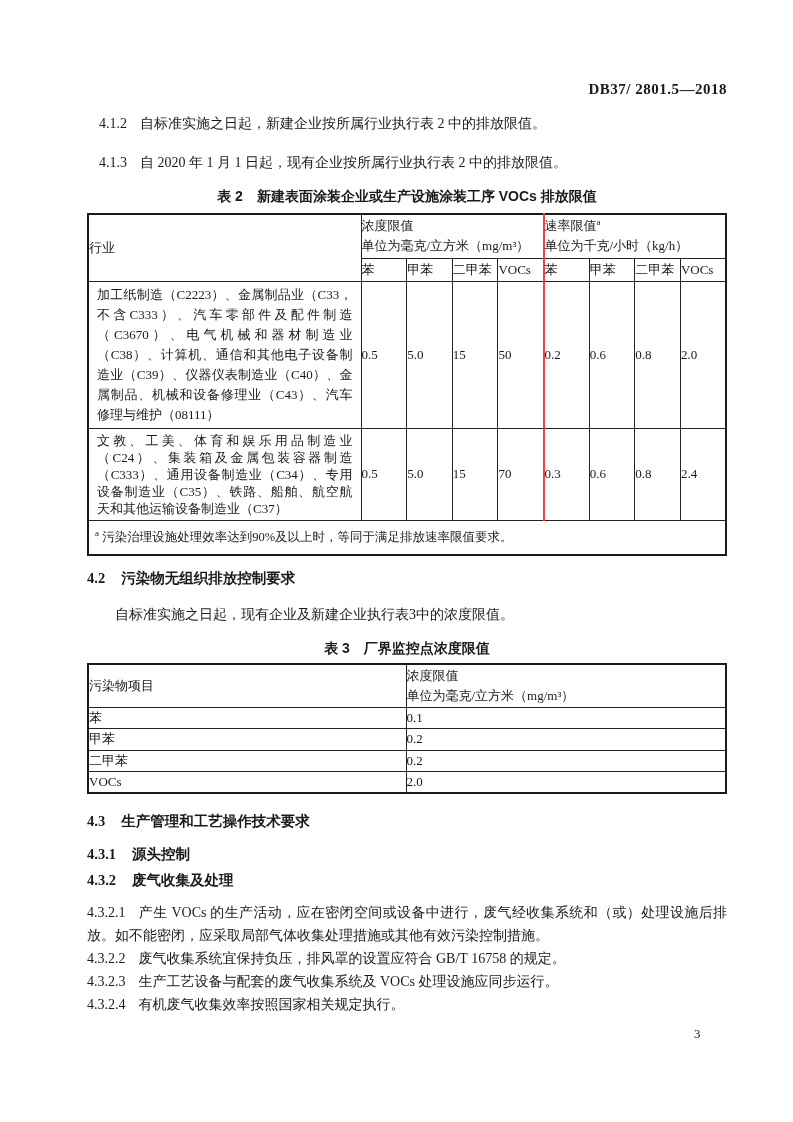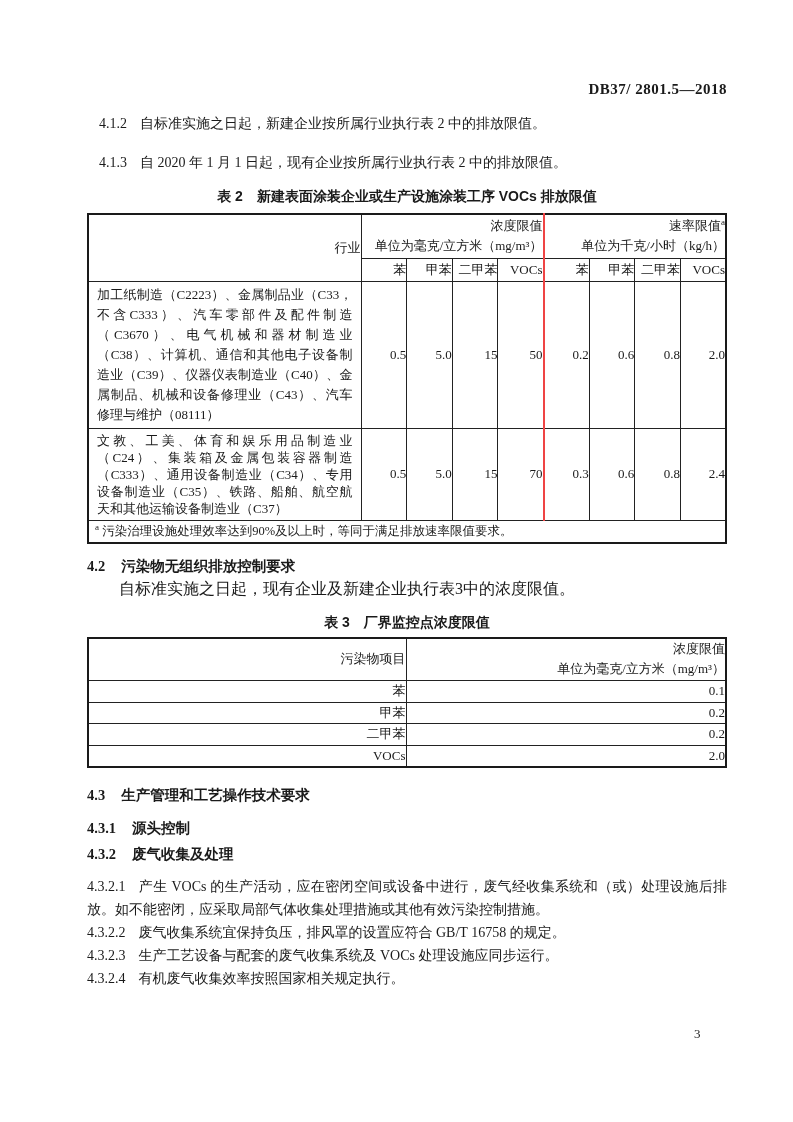--- a/index.html
+++ b/index.html
@@ -16,40 +16,40 @@
 
   .clauses-top { margin-top:12px; }
   .clauses-top p { margin:12px; font-size:14px; line-height:27px; }
   .cnum { margin-right:13px; }
 
   .tbl-title { margin-top:5px; text-align:center; font-size:14px; font-weight:bold;
     font-family:"Liberation Sans", sans-serif; }
   .tbl-title .tlabel { margin-right:14px; }
 
   table { border-collapse:collapse; table-layout:fixed; width:640px; }
-  td { border:1px solid #222; font-size:13px; text-align:right; vertical-align:middle; padding:0; }
+  td { border:1px solid #222; font-size:13px; text-align:left; vertical-align:middle; padding:0; }
 
   .t2 { margin-top:7px; border:2px solid #1a1a1a; }
   .t2 col.c-ind { width:273px; }
   .t2 tr.hdr1 { height:44px; }
   .t2 tr.hdr2 { height:23px; }
   .t2 tr.r1 { height:124px; }
   .t2 tr.r2 { height:86px; }
-  .t2 tr.fnr { height:22px; }
+  .t2 tr.fnr { height:35px; }
   .t2 .group div { line-height:20px; }
   .t2 .thickL { border-left:2px solid #ef4444;margin-left:12px; }
   .t2 td.ind { text-align:justify; padding:3px 8px; line-height:20px; }
   .t2 tr.r2 td.ind { line-height:17px; }
   .t2 tr.fnr td { text-align:left; padding:2px 6px; font-size:12.5px; }
   sup { font-size:9px; vertical-align:super; line-height:0; }
 
   .sec-heading { margin-top:13px; font-size:14.5px; font-weight:bold;
     font-family:"Liberation Sans", sans-serif; }
   .sec-heading .snum { margin-right:16px; font-family:"Liberation Serif", serif; }
-  .para-indent { margin:4px 0 0 0; font-size:16px; line-height:18px; text-indent:2em; }
+  .para-indent { margin:18px 0 0 0; font-size:14px; line-height:18px; text-indent:2em; }
 
   .t3 { margin-top:5px; border:2px solid #1a1a1a; }
   .t3 col.c-item { width:318px; }
   .t3 tr.hdr { height:43px; }
   .t3 tr.dr { height:21.5px; }
   .t3 .hdr div { line-height:20px; }
 
   .sec43 { margin-top:18px; }
   .sec431 { margin-top:14px; }
   .clauses { margin-top:9px; }

